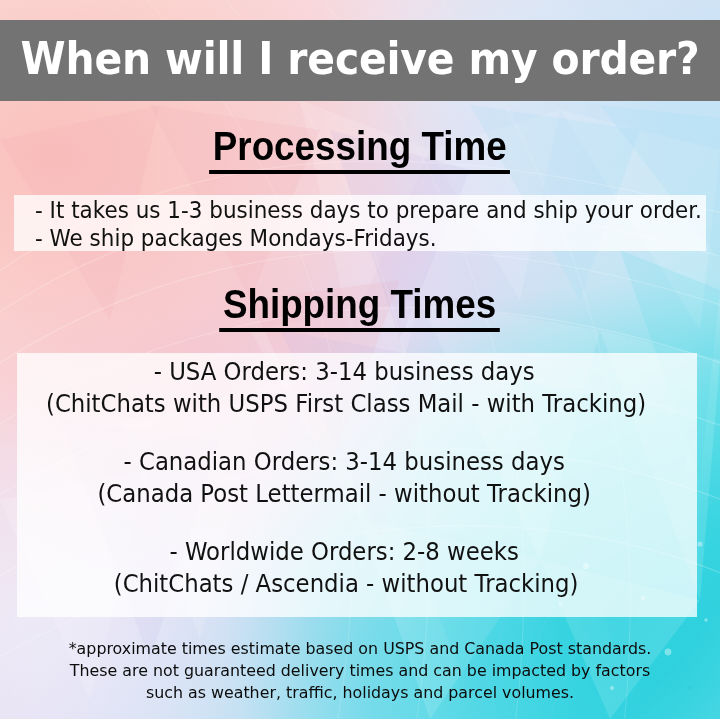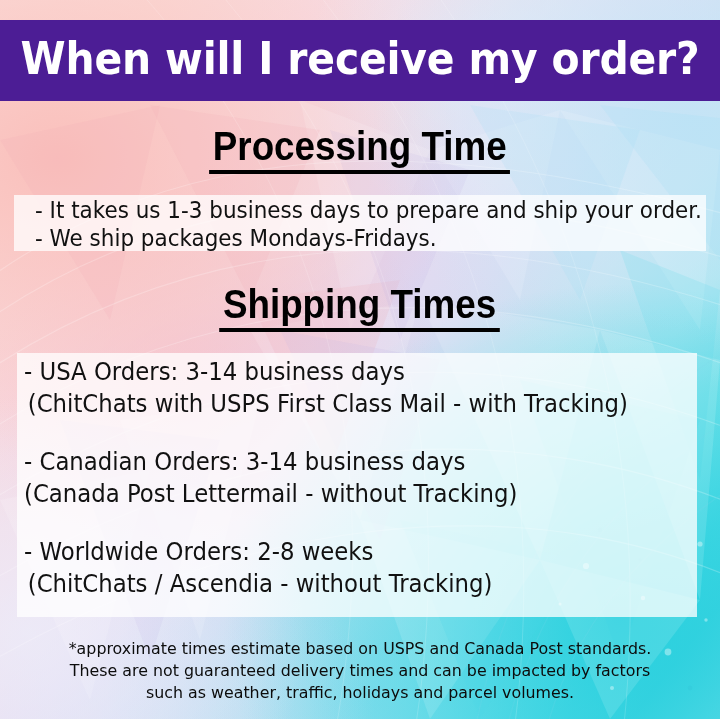--- a/index.html
+++ b/index.html
@@ -96,21 +96,21 @@
     z-index: 5;
   }
 
   
   #title-banner {
     position: absolute;
     left: 0;
     top: 20px;
     width: 720px;
     height: 81px;
-    background: #4c1d95;
+    background: #737373;
     display: flex;
     align-items: center;
     justify-content: center;
     box-sizing: border-box;
     padding: 0 20px 4px 20px;
   }
   #title-text {
     color: #ffffff;
     font-size: 44px;
     font-weight: 700;
@@ -179,21 +179,21 @@
     transform-origin: left center;
   }
 
   
   #shipping-blocks {
     position: absolute;
     left: 24px;
     top: 356px;
     width: 674px;
   }
-  .ship-group { margin-bottom: 26px; }
+  .ship-group { margin-bottom: 26px; text-align: center; }
   .ship-group:last-child { margin-bottom: 1px; }
   .ship-line {
     color: #111111;
     font-size: 24px;
     font-family: "DejaVu Sans", sans-serif;
     line-height: 32px;
     white-space: nowrap;
     transform: scaleX(0.95);
     transform-origin: left center;
   }

